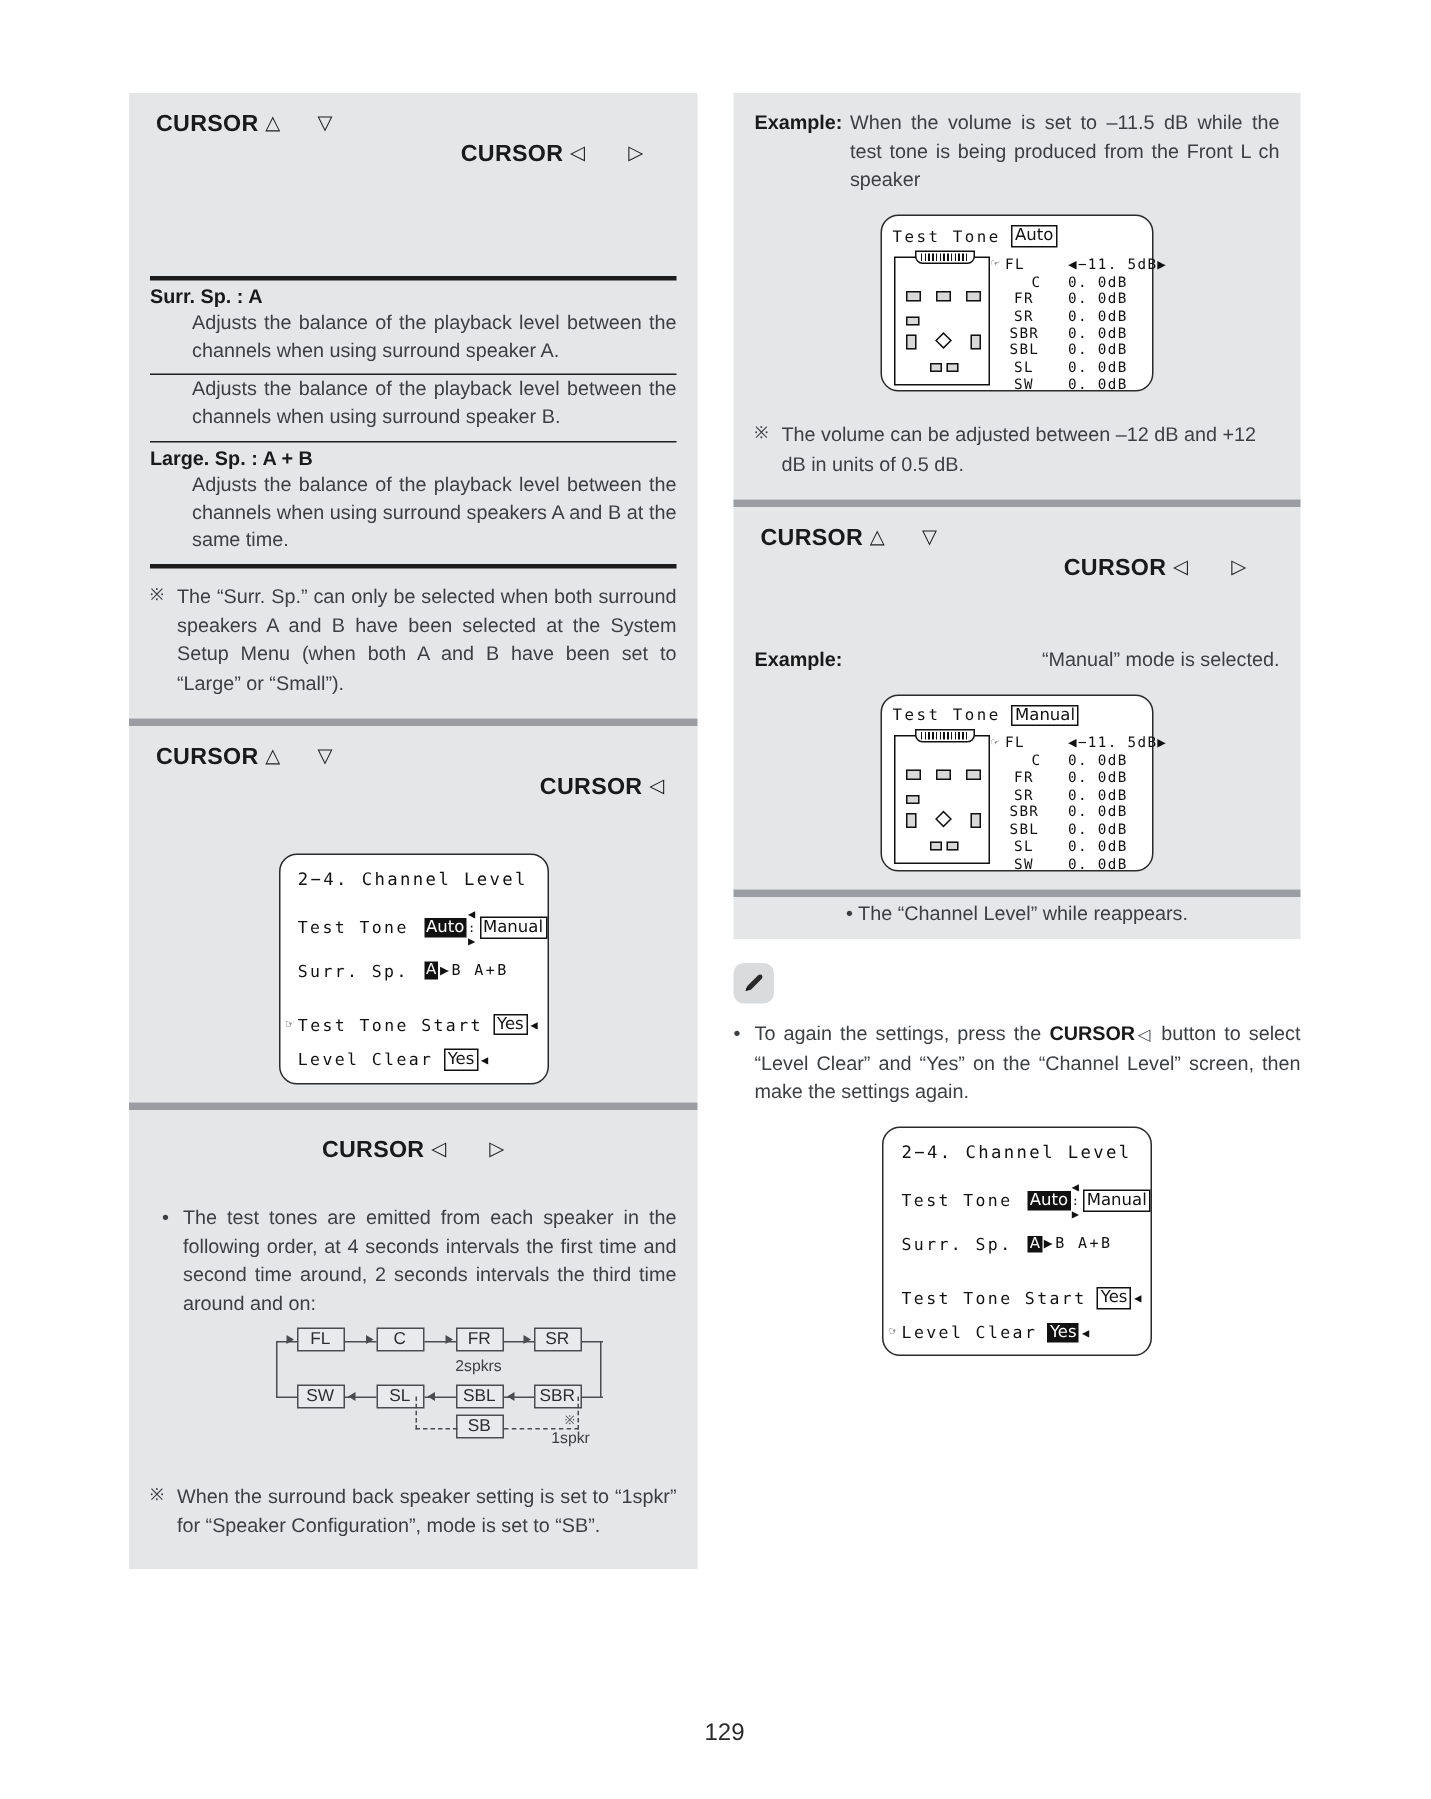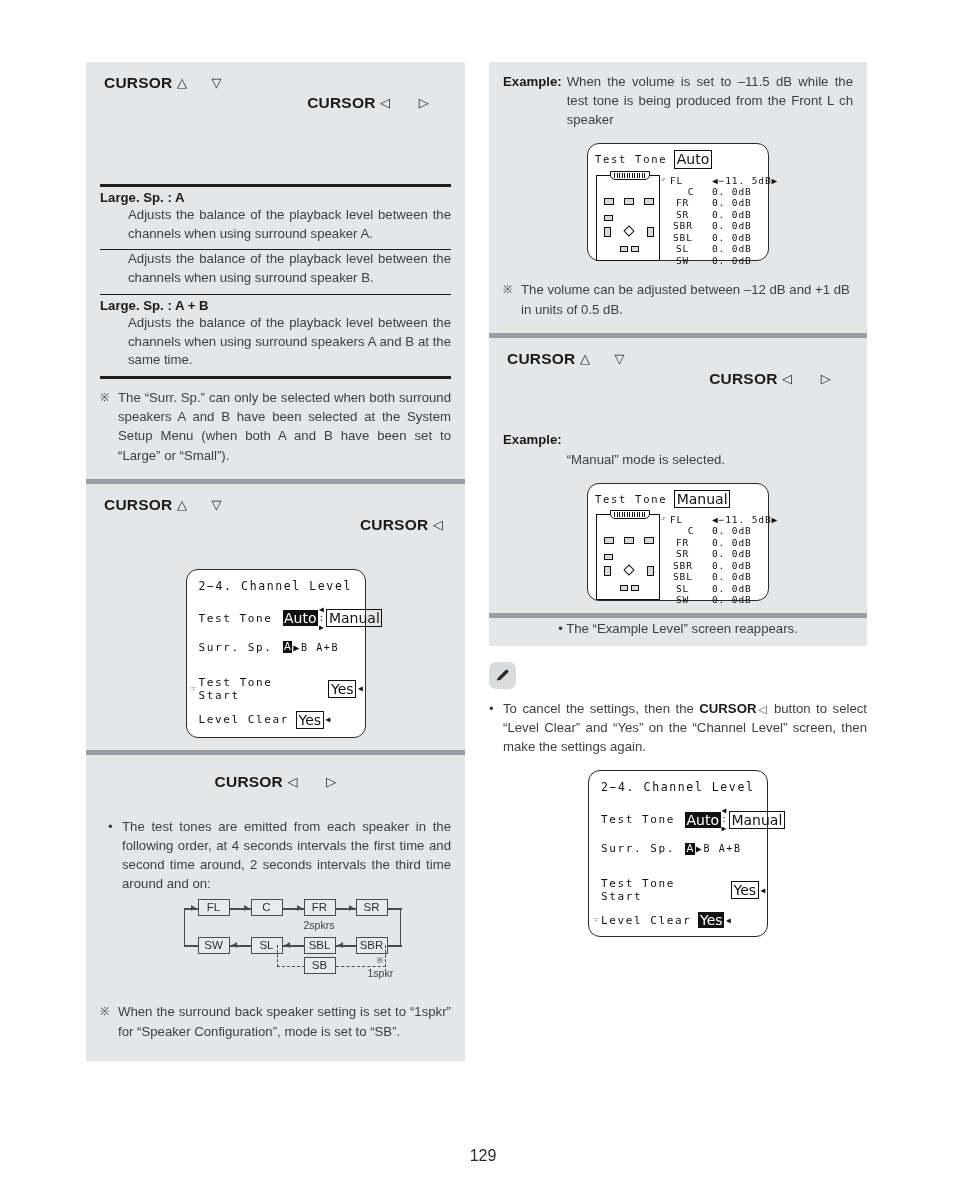--- a/index.html
+++ b/index.html
@@ -50,41 +50,41 @@
 
   .bullet { display:flex; font-size:13.2px; color:#3c3f42; line-height:1.45; }
   .bullet .bd { width: 14px; flex:0 0 14px; }
   .bullet .tx { flex:1; text-align: justify; }
 
   .example { font-size: 13.2px; color:#3c3f42; line-height:1.45;
              display:flex; }
   .example .lbl { font-weight: bold; color:#1a1a1a; flex:0 0 auto;
                   padding-right: 5px; }
   .example .bd { flex:1; text-align: justify; }
-  .example .bd.nj { text-align: left; margin-top: 20px; }
+  .example .bd.nj { text-align: right; }
 
   
   .osd-wrap { display:flex; justify-content:center; }
   .osd {
     border: 1.6px solid #2a2a2a;
     border-radius: 12px;
     background: #fff;
     font-family: "DejaVu Sans Mono", monospace;
     color: #111;
     position: relative;
   }
 
   
   .osd-cl { width: 180px; padding: 9px 0 8px 0; }
   .cl-title { font-size: 11.5px; letter-spacing: 1.6px; padding-left: 12px; }
   .cl-row { font-size: 11px; letter-spacing: 1.6px; display:flex;
             align-items:center; padding-left: 12px; margin-top: 9px; }
   .cl-lab { width: 84px; flex:0 0 84px; }
   .cl-cursor { position:absolute; left:4px; font-size:10px; }
-  .chip { font-family:"DejaVu Sans", sans-serif; font-size:14px;
+  .chip { font-family:"DejaVu Sans", sans-serif; font-size:11px;
           letter-spacing:0; line-height:1.15; padding:0 1.5px; }
   .chip-inv { background:#111; color:#fff; }
   .chip-box { border:1.2px solid #111; }
   .arrow-s { font-size: 8px; }
 
   
   .osd-tt { width: 182px; height: 118px; padding: 6px 0 0 0; position:relative; }
   .tt-head { font-size: 10.5px; letter-spacing: 1.7px; padding-left: 7px;
              display:flex; align-items:center; }
   .tt-body { display:flex; padding: 6px 0 0 8px; }
@@ -138,21 +138,21 @@
           </div>
           <div class="cursor-row r2">
             <span>CURSOR</span>
             <span class="tri">◁</span>
             <span class="tri sp2">▷</span>
           </div>
         </div>
 
         <div class="defs" style="margin-top:72px;">
           <div class="rule-thick"></div>
-          <div class="def-term">Large. Sp. : A</div>
+          <div class="def-term">Surr. Sp. : A</div>
           <div class="def-desc">Adjusts the balance of the playback level between the channels when using surround speaker A.</div>
           <div class="rule-thin"></div>
           <div class="def-desc">Adjusts the balance of the playback level between the channels when using surround speaker B.</div>
           <div class="rule-thin"></div>
           <div class="def-term">Large. Sp. : A + B</div>
           <div class="def-desc">Adjusts the balance of the playback level between the channels when using surround speakers A and B at the same time.</div>
           <div class="rule-thick"></div>
         </div>
 
         <div class="note">
@@ -357,21 +357,21 @@
                   <span class="tt-ch" style="padding-left:6px">SW</span>
                   <span class="tt-val">0. 0dB</span>
                 </div>
               </div>
             </div>
           </div>
         </div>
 
         <div class="note" style="margin-top:10px;">
           <div class="mk">※</div>
-          <div class="tx nj">The volume can be adjusted between –12 dB and +1 dB in units of 0.5 dB.</div>
+          <div class="tx nj">The volume can be adjusted between –12 dB and +12 dB in units of 0.5 dB.</div>
         </div>
       </div>
     </div>
 
     <div class="divider-band"></div>
 
     <div class="panel" style="padding-bottom:12px;">
       <div class="panel-pad">
         <div class="cursor-block">
           <div class="cursor-row r1">
@@ -449,36 +449,36 @@
             </div>
           </div>
         </div>
       </div>
     </div>
 
     <div class="divider-band"></div>
 
     <div class="panel">
       <div class="panel-pad">
-        <div class="enter-b">• The “Example Level” screen reappears.</div>
+        <div class="enter-b">• The “Channel Level” while reappears.</div>
       </div>
     </div>
 
     <div style="padding-top:16px;">
       <div class="pencil-box">
         <svg width="17" height="17" viewBox="0 0 17 17">
           <path d="M3 13.6 L4.2 10.4 L11.6 3 L14 5.4 L6.6 12.8 Z" fill="#2a2a2a"></path>
           <path d="M3 13.6 L4.0 11.0 L5.6 12.6 Z" fill="#1a1a1a"></path>
           <circle cx="12.8" cy="4.2" r="1.5" fill="#2a2a2a"></circle>
         </svg>
       </div>
 
       <div class="bullet" style="margin-top:10px;">
         <div class="bd">•</div>
-        <div class="tx"><span>To cancel the settings, then the </span><span style="font-weight:bold;color:#1a1a1a">CURSOR</span><span style="font-size:11px">◁</span><span> button to select “Level Clear” and “Yes” on the “Channel Level” screen, then make the settings again.</span></div>
+        <div class="tx"><span>To again the settings, press the </span><span style="font-weight:bold;color:#1a1a1a">CURSOR</span><span style="font-size:11px">◁</span><span> button to select “Level Clear” and “Yes” on the “Channel Level” screen, then make the settings again.</span></div>
       </div>
 
       <div class="osd-wrap" style="margin-top:14px;">
         <div class="osd osd-cl">
           <div class="cl-title">2−4. Channel Level</div>
 
           <div class="cl-row" style="margin-top:12px;">
             <span class="cl-lab">Test Tone</span>
             <span class="chip chip-inv">Auto</span>
             <span class="arrow-s" style="margin:0 1px">◀ : ▶</span>

